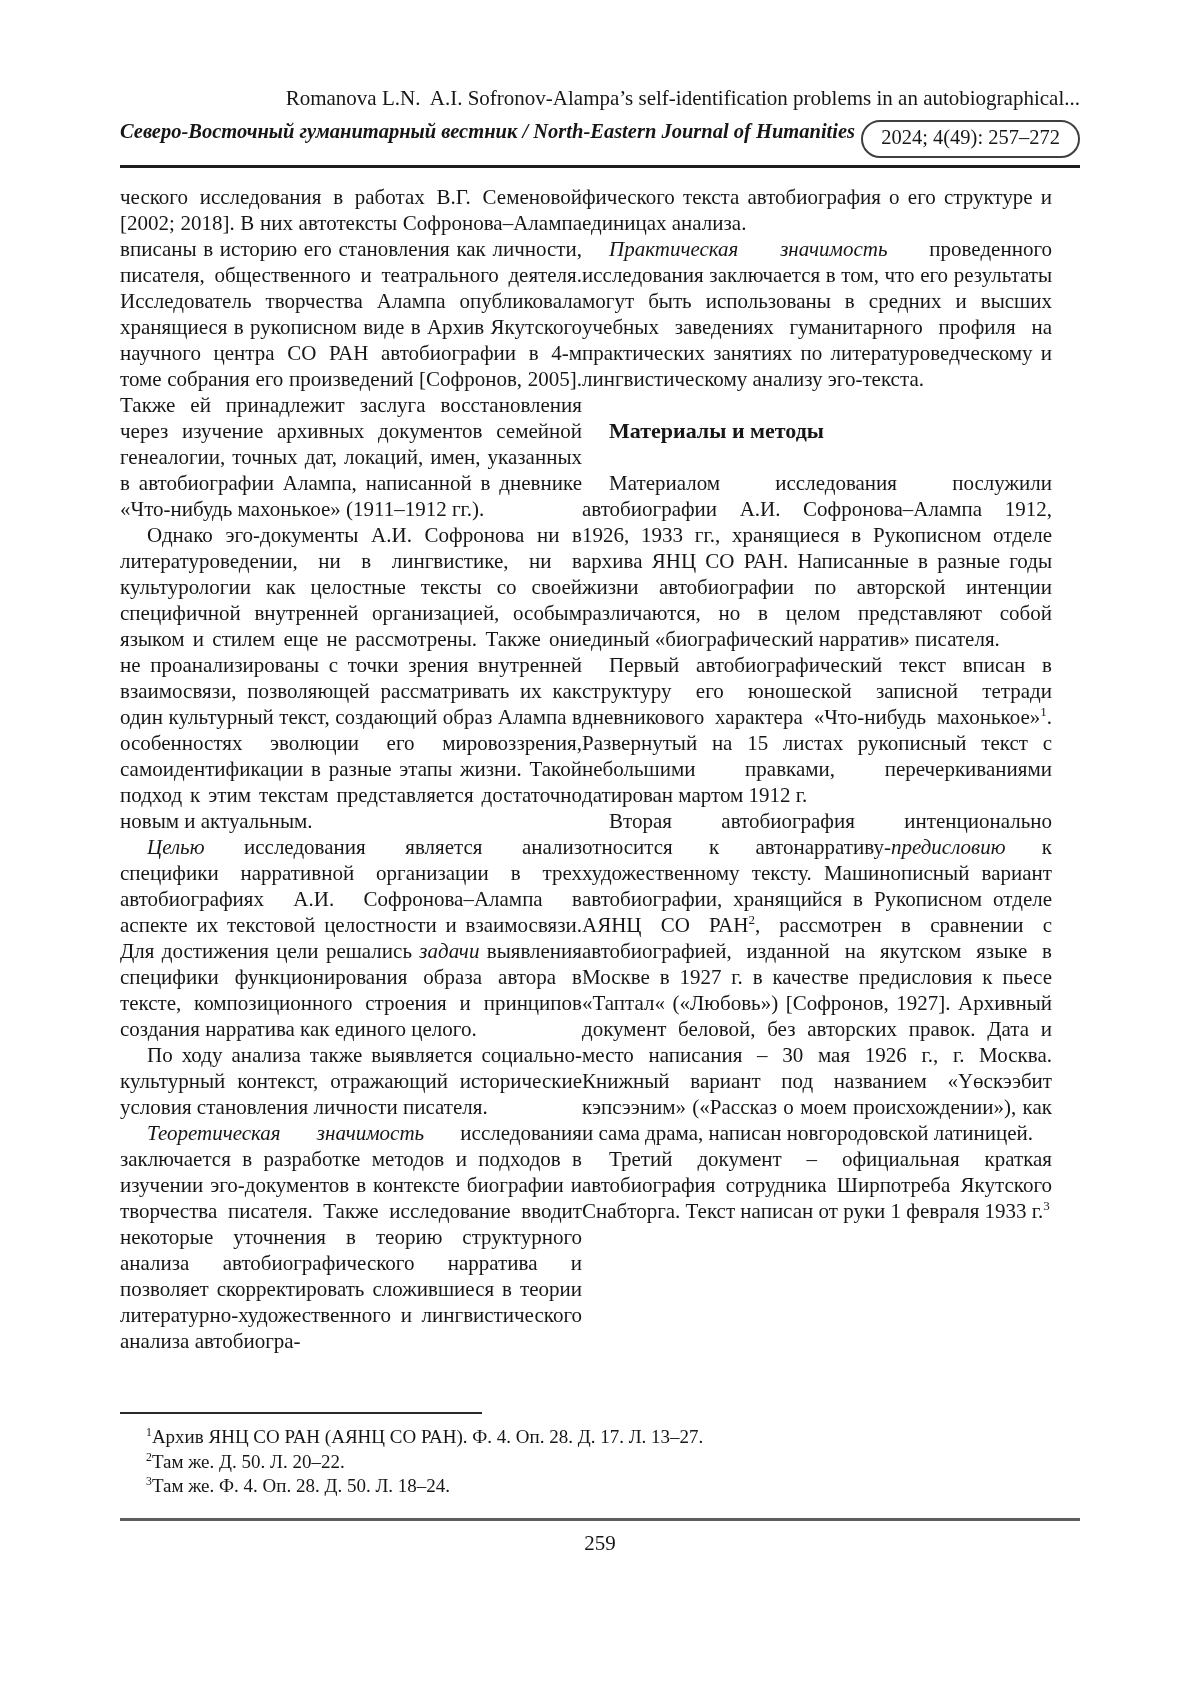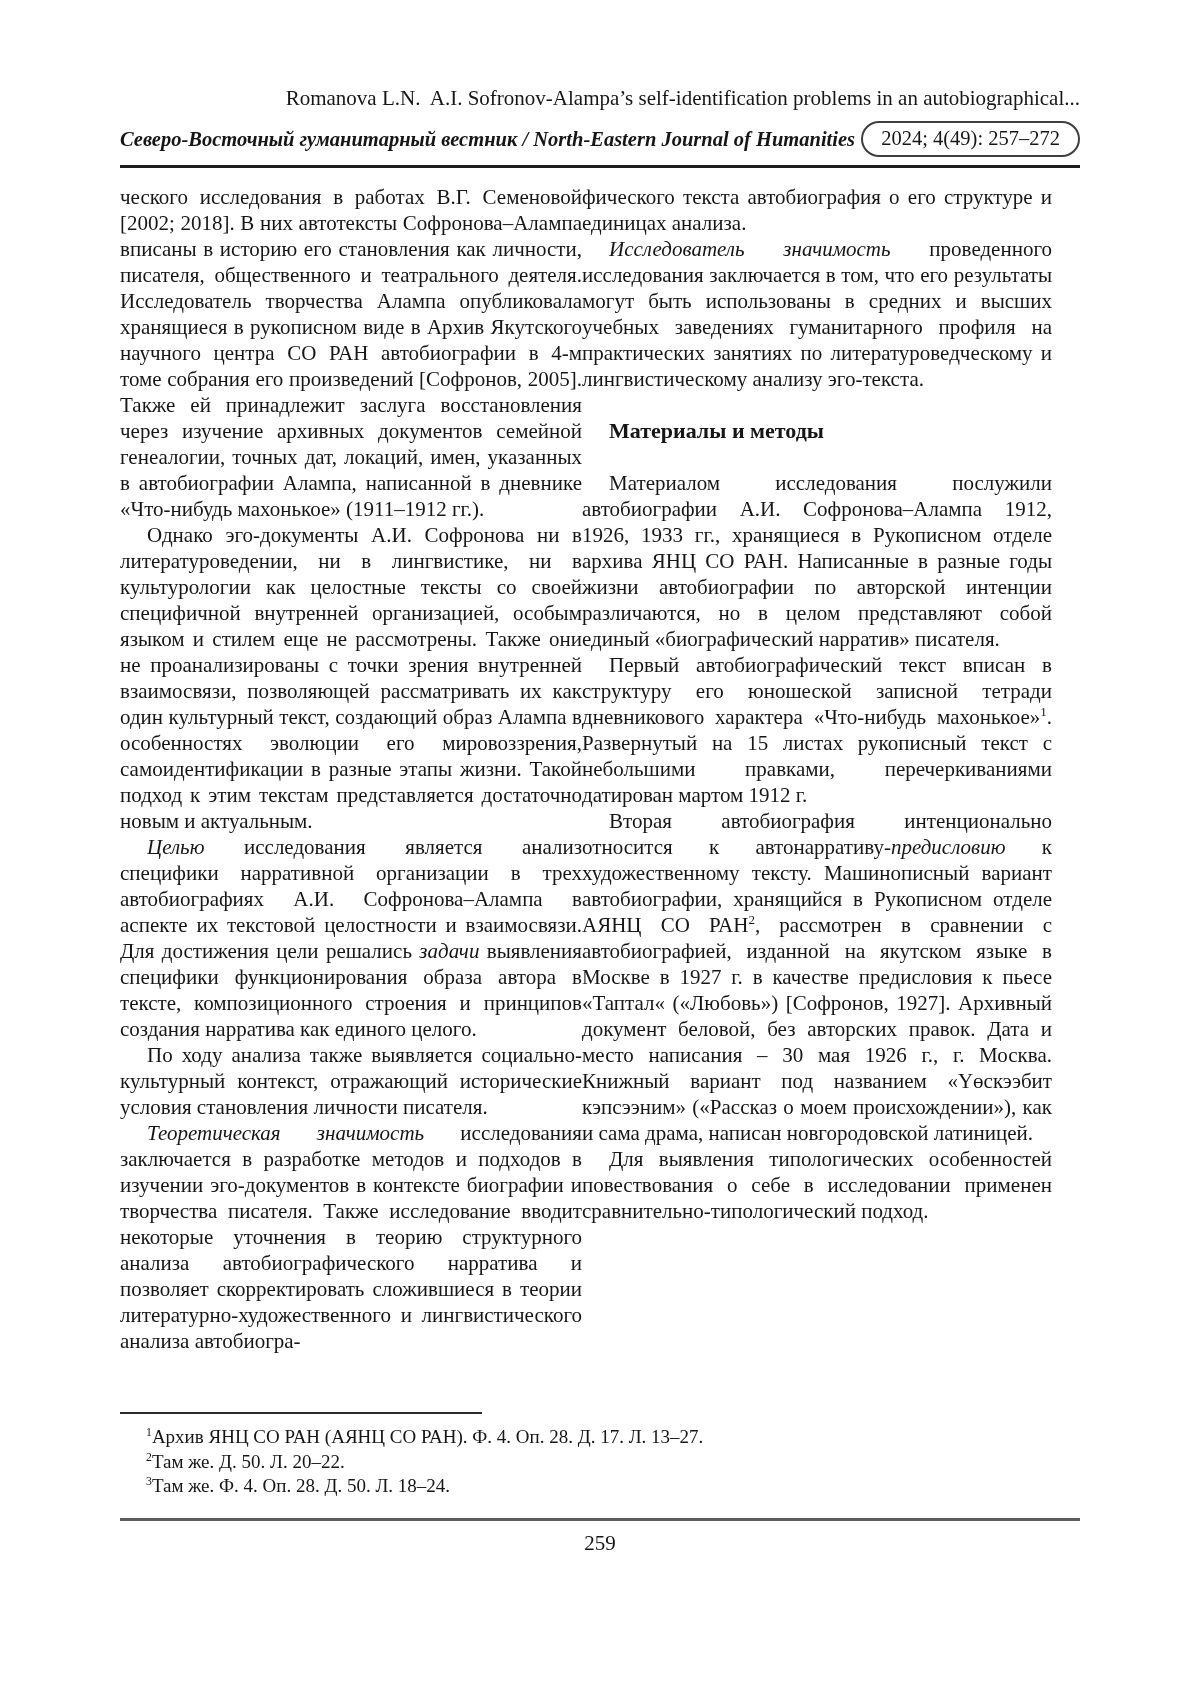--- a/index.html
+++ b/index.html
@@ -9,21 +9,21 @@
     height: 1698px;
     background: #ffffff;
     font-family: "Liberation Serif", serif;
     color: #161616;
     overflow: hidden;
   }
   
   .header { position: absolute; left: 120px; top: 86px; width: 960px; }
   .running-title { text-align: right; font-size: 21px; }
   .journal-row {
-    display: flex; justify-content: space-between; align-items: center;
+    display: flex; justify-content: space-between; 
     margin-top: 9px; height: 38px;
   }
   .journal-title { font-weight: 700; font-style: italic; font-size: 20.5px; }
   .issue-badge {
     border: 2px solid #3f3f3f; border-radius: 19px;
     padding: 3px 18px 5px; font-size: 20.5px; line-height: 1.2;
     white-space: nowrap;
   }
   .header-rule { margin-top: 7px; border-top: 3px solid #1d1d1d; }
 
@@ -71,26 +71,26 @@
   <div class="columns">
     <div class="col col-left">
         <p class="para no-indent"><span>ческого исследования в работах В.Г. Семеновой [2002; 2018]. В них автотексты Софронова–Алампа вписаны в историю его становления как личности, писателя, общественного и театрального деятеля. Исследователь творчества Алампа опубликовала хранящиеся в рукописном виде в Архив Якутского научного центра СО РАН автобиографии в 4-м томе собрания его произведений [Софронов, 2005]. Также ей принадлежит заслуга восстановления через изучение архивных документов семейной генеалогии, точных дат, локаций, имен, указанных в автобиографии Алампа, написанной в дневнике «Что-нибудь махонькое» (1911–1912 гг.).</span></p>
         <p class="para"><span>Однако эго-документы А.И. Софронова ни в литературоведении, ни в лингвистике, ни в культурологии как целостные тексты со своей специфичной внутренней организацией, особым языком и стилем еще не рассмотрены. Также они не проанализированы с точки зрения внутренней взаимосвязи, позволяющей рассматривать их как один культурный текст, создающий образ Алампа в особенностях эволюции его мировоззрения, самоидентификации в разные этапы жизни. Такой подход к этим текстам представляется достаточно новым и актуальным.</span></p>
         <p class="para"><em>Целью</em><span> исследования является анализ специфики нарративной организации в трех автобиографиях А.И. Софронова–Алампа в аспекте их текстовой целостности и взаимосвязи. Для достижения цели решались </span><em>задачи</em><span> выявления специфики функционирования образа автора в тексте, композиционного строения и принципов создания нарратива как единого целого.</span></p>
         <p class="para"><span>По ходу анализа также выявляется социально-культурный контекст, отражающий исторические условия становления личности писателя.</span></p>
         <p class="para"><em>Теоретическая значимость</em><span> исследования заключается в разработке методов и подходов в изучении эго-документов в контексте биографии и творчества писателя. Также исследование вводит некоторые уточнения в теорию структурного анализа автобиографического нарратива и позволяет скорректировать сложившиеся в теории литературно-художественного и лингвистического анализа автобиогра-</span></p>
       </div>
     <div class="col col-right">
         <p class="para no-indent"><span>фического текста автобиография о его структуре и единицах анализа.</span></p>
-        <p class="para"><em>Исследователь значимость</em><span> проведенного исследования заключается в том, что его результаты могут быть использованы в средних и высших учебных заведениях гуманитарного профиля на практических занятиях по литературоведческому и лингвистическому анализу эго-текста.</span></p>
+        <p class="para"><em>Практическая значимость</em><span> проведенного исследования заключается в том, что его результаты могут быть использованы в средних и высших учебных заведениях гуманитарного профиля на практических занятиях по литературоведческому и лингвистическому анализу эго-текста.</span></p>
         <h2 class="section-heading"><span>Материалы и методы</span></h2>
         <p class="para"><span>Материалом исследования послужили автобиографии А.И. Софронова–Алампа 1912, 1926, 1933 гг., хранящиеся в Рукописном отделе архива ЯНЦ СО РАН. Написанные в разные годы жизни автобиографии по авторской интенции различаются, но в целом представляют собой единый «биографический нарратив» писателя.</span></p>
         <p class="para"><span>Первый автобиографический текст вписан в структуру его юношеской записной тетради дневникового характера «Что-нибудь махонькое»</span><sup>1</sup><span>. Развернутый на 15 листах рукописный текст с небольшими правками, перечеркиваниями датирован мартом 1912 г.</span></p>
         <p class="para"><span>Вторая автобиография интенционально относится к автонарративу-</span><em>предисловию</em><span> к художественному тексту. Машинописный вариант автобиографии, хранящийся в Рукописном отделе АЯНЦ СО РАН</span><sup>2</sup><span>, рассмотрен в сравнении с автобиографией, изданной на якутском языке в Москве в 1927 г. в качестве предисловия к пьесе «Таптал« («Любовь») [Софронов, 1927]. Архивный документ беловой, без авторских правок. Дата и место написания – 30 мая 1926 г., г. Москва. Книжный вариант под названием «Yөскээбит кэпсээним» («Рассказ о моем происхождении»), как и сама драма, написан новгородовской латиницей.</span></p>
-        <p class="para"><span>Для выявления типологических особенностей повествования о себе в исследовании применен сравнительно-типологический подход.</span></p>
+        <p class="para"><span>Третий документ – официальная краткая автобиография сотрудника Ширпотреба Якутского Снабторга. Текст написан от руки 1 февраля 1933 г.</span><sup>3</sup></p>
       </div>
   </div>
 
   <div class="footnotes">
     <div class="footnote-rule"></div>
     <div class="footnote-list">
         <p class="footnote"><sup>1</sup><span>Архив ЯНЦ СО РАН (АЯНЦ СО РАН). Ф. 4. Оп. 28. Д. 17. Л. 13–27.</span></p>
         <p class="footnote"><sup>2</sup><span>Там же. Д. 50. Л. 20–22.</span></p>
         <p class="footnote"><sup>3</sup><span>Там же. Ф. 4. Оп. 28. Д. 50. Л. 18–24.</span></p>
       </div>

